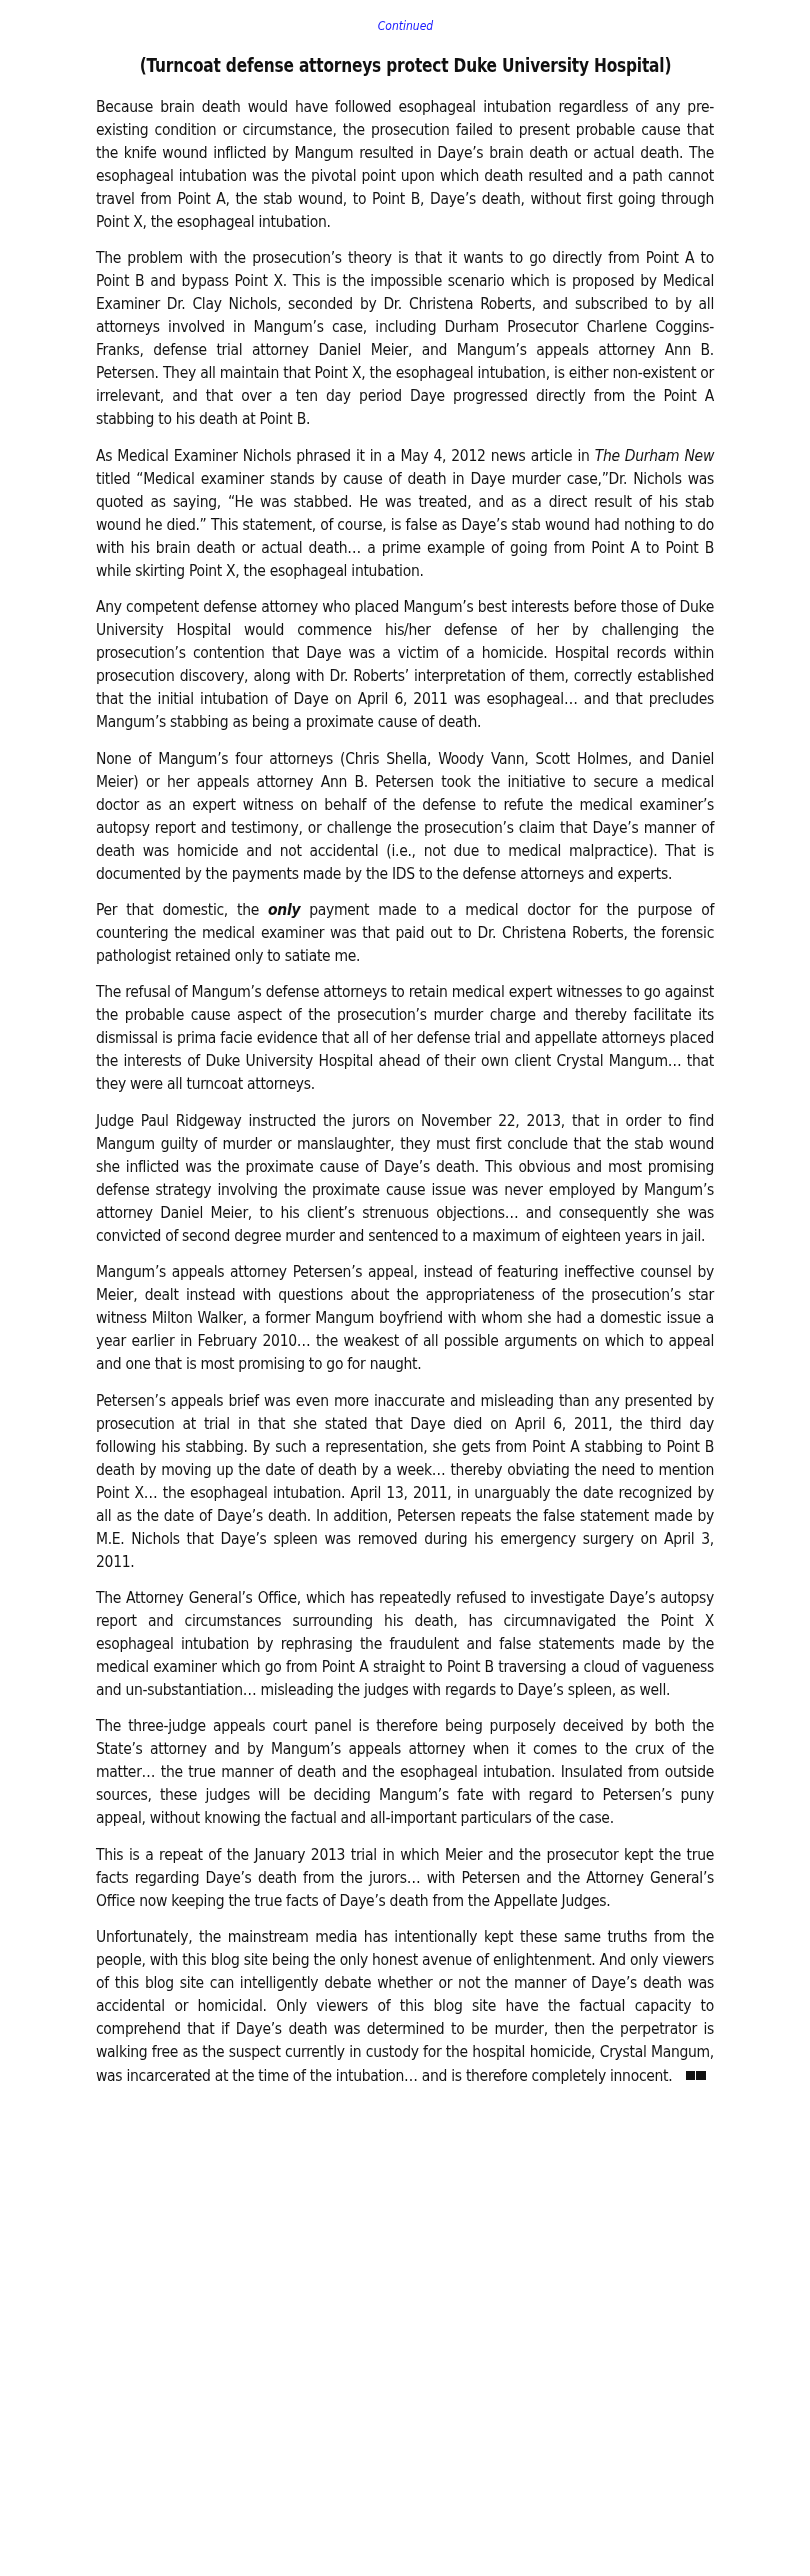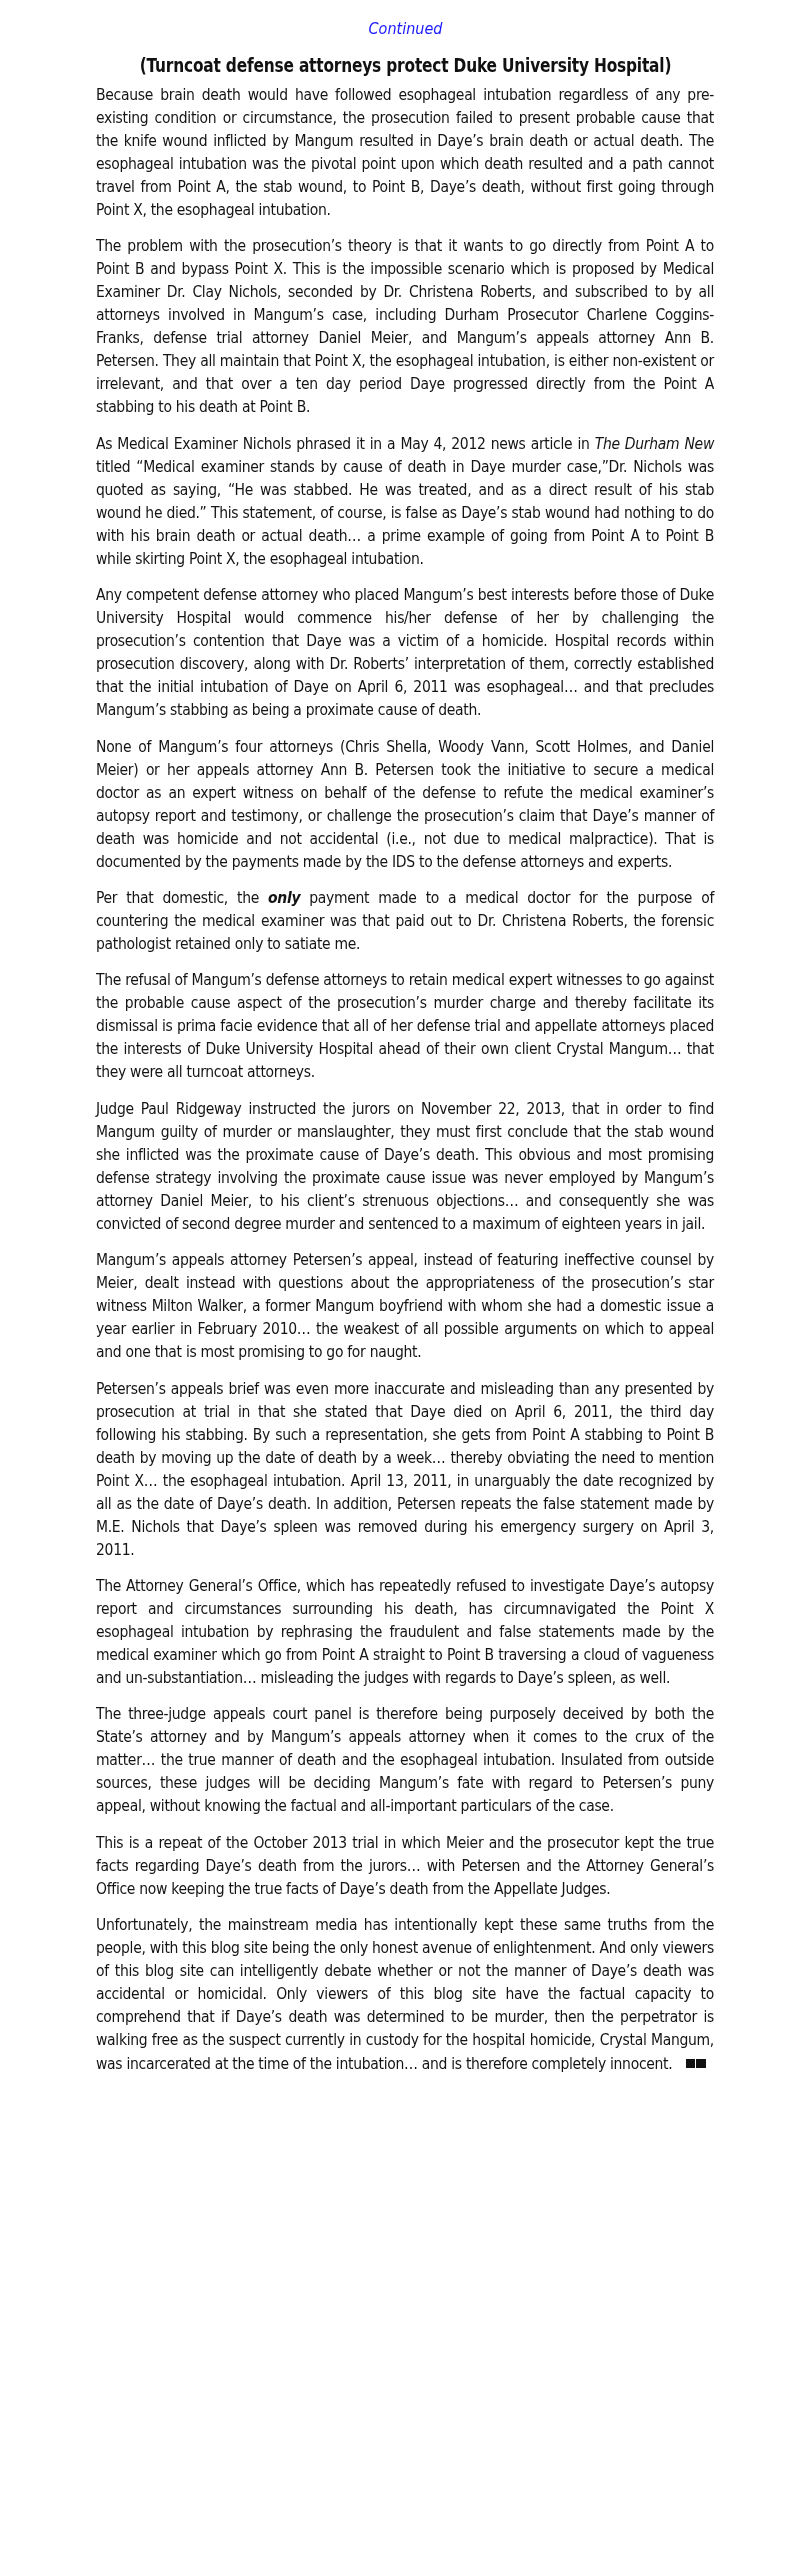--- a/index.html
+++ b/index.html
@@ -22,42 +22,42 @@
       width: 811px;
       height: 2576px;
     }
     .continued {
       position: absolute;
       top: 19px;
       left: 0;
       width: 811px;
       text-align: center;
       font-style: italic;
-      font-size: 16px;
+      font-size: 12px;
       color: #1a1aff;
       letter-spacing: 0;
       font-stretch: condensed;
     }
     .title {
       position: absolute;
       top: 55px;
       left: 0;
       width: 811px;
       text-align: center;
       font-weight: bold;
       font-size: 18.6px;
       color: #111;
       letter-spacing: -0.2px;
       margin: 0;
       transform: scaleX(0.92);
       transform-origin: center;
     }
     .body {
       position: absolute;
-      top: 84px;
+      top: 96px;
       left: 96px;
       width: 618px;
     }
     .para {
       margin: 0 0 13.4px 0;
       font-size: 15.5px;
       line-height: 23px;
       text-align: justify;
       letter-spacing: -0.3px;
       word-spacing: 0px;
@@ -93,17 +93,17 @@
     <p class="para"><span>As Medical Examiner Nichols phrased it in a May 4, 2012 news article in </span><em>The Durham New</em><span> titled “Medical examiner stands by cause of death in Daye murder case,”Dr. Nichols was quoted as saying, “He was stabbed.  He was treated, and as a direct result of his stab wound he died.”  This statement, of course, is false as Daye’s stab wound had nothing to do with his brain death or actual death… a prime example of going from Point A to Point B while skirting Point X, the esophageal intubation.</span></p>
     <p class="para">Any competent defense attorney who placed Mangum’s best interests before those of Duke University Hospital would commence his/her defense of her by challenging the prosecution’s contention that Daye was a victim of a homicide.  Hospital records within prosecution discovery, along with Dr. Roberts’ interpretation of them, correctly established that the initial intubation of Daye on April 6, 2011 was esophageal… and that precludes Mangum’s stabbing as being a proximate cause of death.</p>
     <p class="para">None of Mangum’s four attorneys (Chris Shella, Woody Vann, Scott Holmes, and Daniel Meier) or her appeals attorney Ann B. Petersen took the initiative to secure a medical doctor as an expert witness on behalf of the defense to refute the medical examiner’s autopsy report and testimony, or challenge the prosecution’s claim that Daye’s manner of death was homicide and not accidental (i.e., not due to medical malpractice).  That is documented by the payments made by the IDS to the defense attorneys and experts.</p>
     <p class="para"><span>Per that domestic, the </span><strong>only</strong><span> payment made to a medical doctor for the purpose of countering the medical examiner was that paid out to Dr. Christena Roberts, the forensic pathologist retained only to satiate me.</span></p>
     <p class="para">The refusal of Mangum’s defense attorneys to retain medical expert witnesses to go against the probable cause aspect of the prosecution’s murder charge and thereby facilitate its dismissal is prima facie evidence that all of her defense trial and appellate attorneys placed the interests of Duke University Hospital ahead of their own client Crystal Mangum… that they were all turncoat attorneys.</p>
     <p class="para">Judge Paul Ridgeway instructed the jurors on November 22, 2013, that in order to find Mangum guilty of murder or manslaughter, they must first conclude that the stab wound she inflicted was the proximate cause of Daye’s death.  This obvious and most promising defense strategy involving the proximate cause issue was never employed by Mangum’s attorney Daniel Meier, to his client’s strenuous objections… and consequently she was convicted of second degree murder and sentenced to a maximum of eighteen years in jail.</p>
     <p class="para">Mangum’s appeals attorney Petersen’s appeal, instead of featuring ineffective counsel by Meier, dealt instead with questions about the appropriateness of the prosecution’s star witness Milton Walker, a former Mangum boyfriend with whom she had a domestic issue a year earlier in February 2010… the weakest of all possible arguments on which to appeal and one that is most promising to go for naught.</p>
     <p class="para">Petersen’s appeals brief was even more inaccurate and misleading than any presented by prosecution at trial in that she stated that Daye died on April 6, 2011, the third day following his stabbing.  By such a representation, she gets from Point A stabbing to Point B death by moving up the date of death by a week… thereby obviating the need to mention Point X… the esophageal intubation.  April 13, 2011, in unarguably the date recognized by all as the date of Daye’s death.  In addition, Petersen repeats the false statement made by M.E. Nichols that Daye’s spleen was removed during his emergency surgery on April 3, 2011.</p>
     <p class="para">The Attorney General’s Office, which has repeatedly refused to investigate Daye’s autopsy report and circumstances surrounding his death, has circumnavigated the Point X esophageal intubation by rephrasing the fraudulent and false statements made by the medical examiner which go from Point A straight to Point B traversing a cloud of vagueness and un-substantiation… misleading the judges with regards to Daye’s spleen, as well.</p>
     <p class="para">The three-judge appeals court panel is therefore being purposely deceived by both the State’s attorney and by Mangum’s appeals attorney when it comes to the crux of the matter… the true manner of death and the esophageal intubation.  Insulated from outside sources, these judges will be deciding Mangum’s fate with regard to Petersen’s puny appeal, without knowing the factual and all-important particulars of the case.</p>
-    <p class="para">This is a repeat of the October 2013 trial in which Meier and the prosecutor kept the true facts regarding Daye’s death from the jurors… with Petersen and the Attorney General’s Office now keeping the true facts of Daye’s death from the Appellate Judges.</p>
+    <p class="para">This is a repeat of the January 2013 trial in which Meier and the prosecutor kept the true facts regarding Daye’s death from the jurors… with Petersen and the Attorney General’s Office now keeping the true facts of Daye’s death from the Appellate Judges.</p>
     <p class="para"><span>Unfortunately, the mainstream media has intentionally kept these same truths from the people, with this blog site being the only honest avenue of enlightenment.  And only viewers of this blog site can intelligently debate whether or not the manner of Daye’s death was accidental or homicidal.  Only viewers of this blog site have the factual capacity to comprehend that if Daye’s death was determined to be murder, then the perpetrator is walking free as the suspect currently in custody for the hospital homicide, Crystal Mangum, was incarcerated at the time of the intubation… and is therefore completely innocent.</span><span class="end-mark"><span class="sq"></span><span class="sq"></span></span></p>
   </div>
 </div>
 
 
 </body></html>

